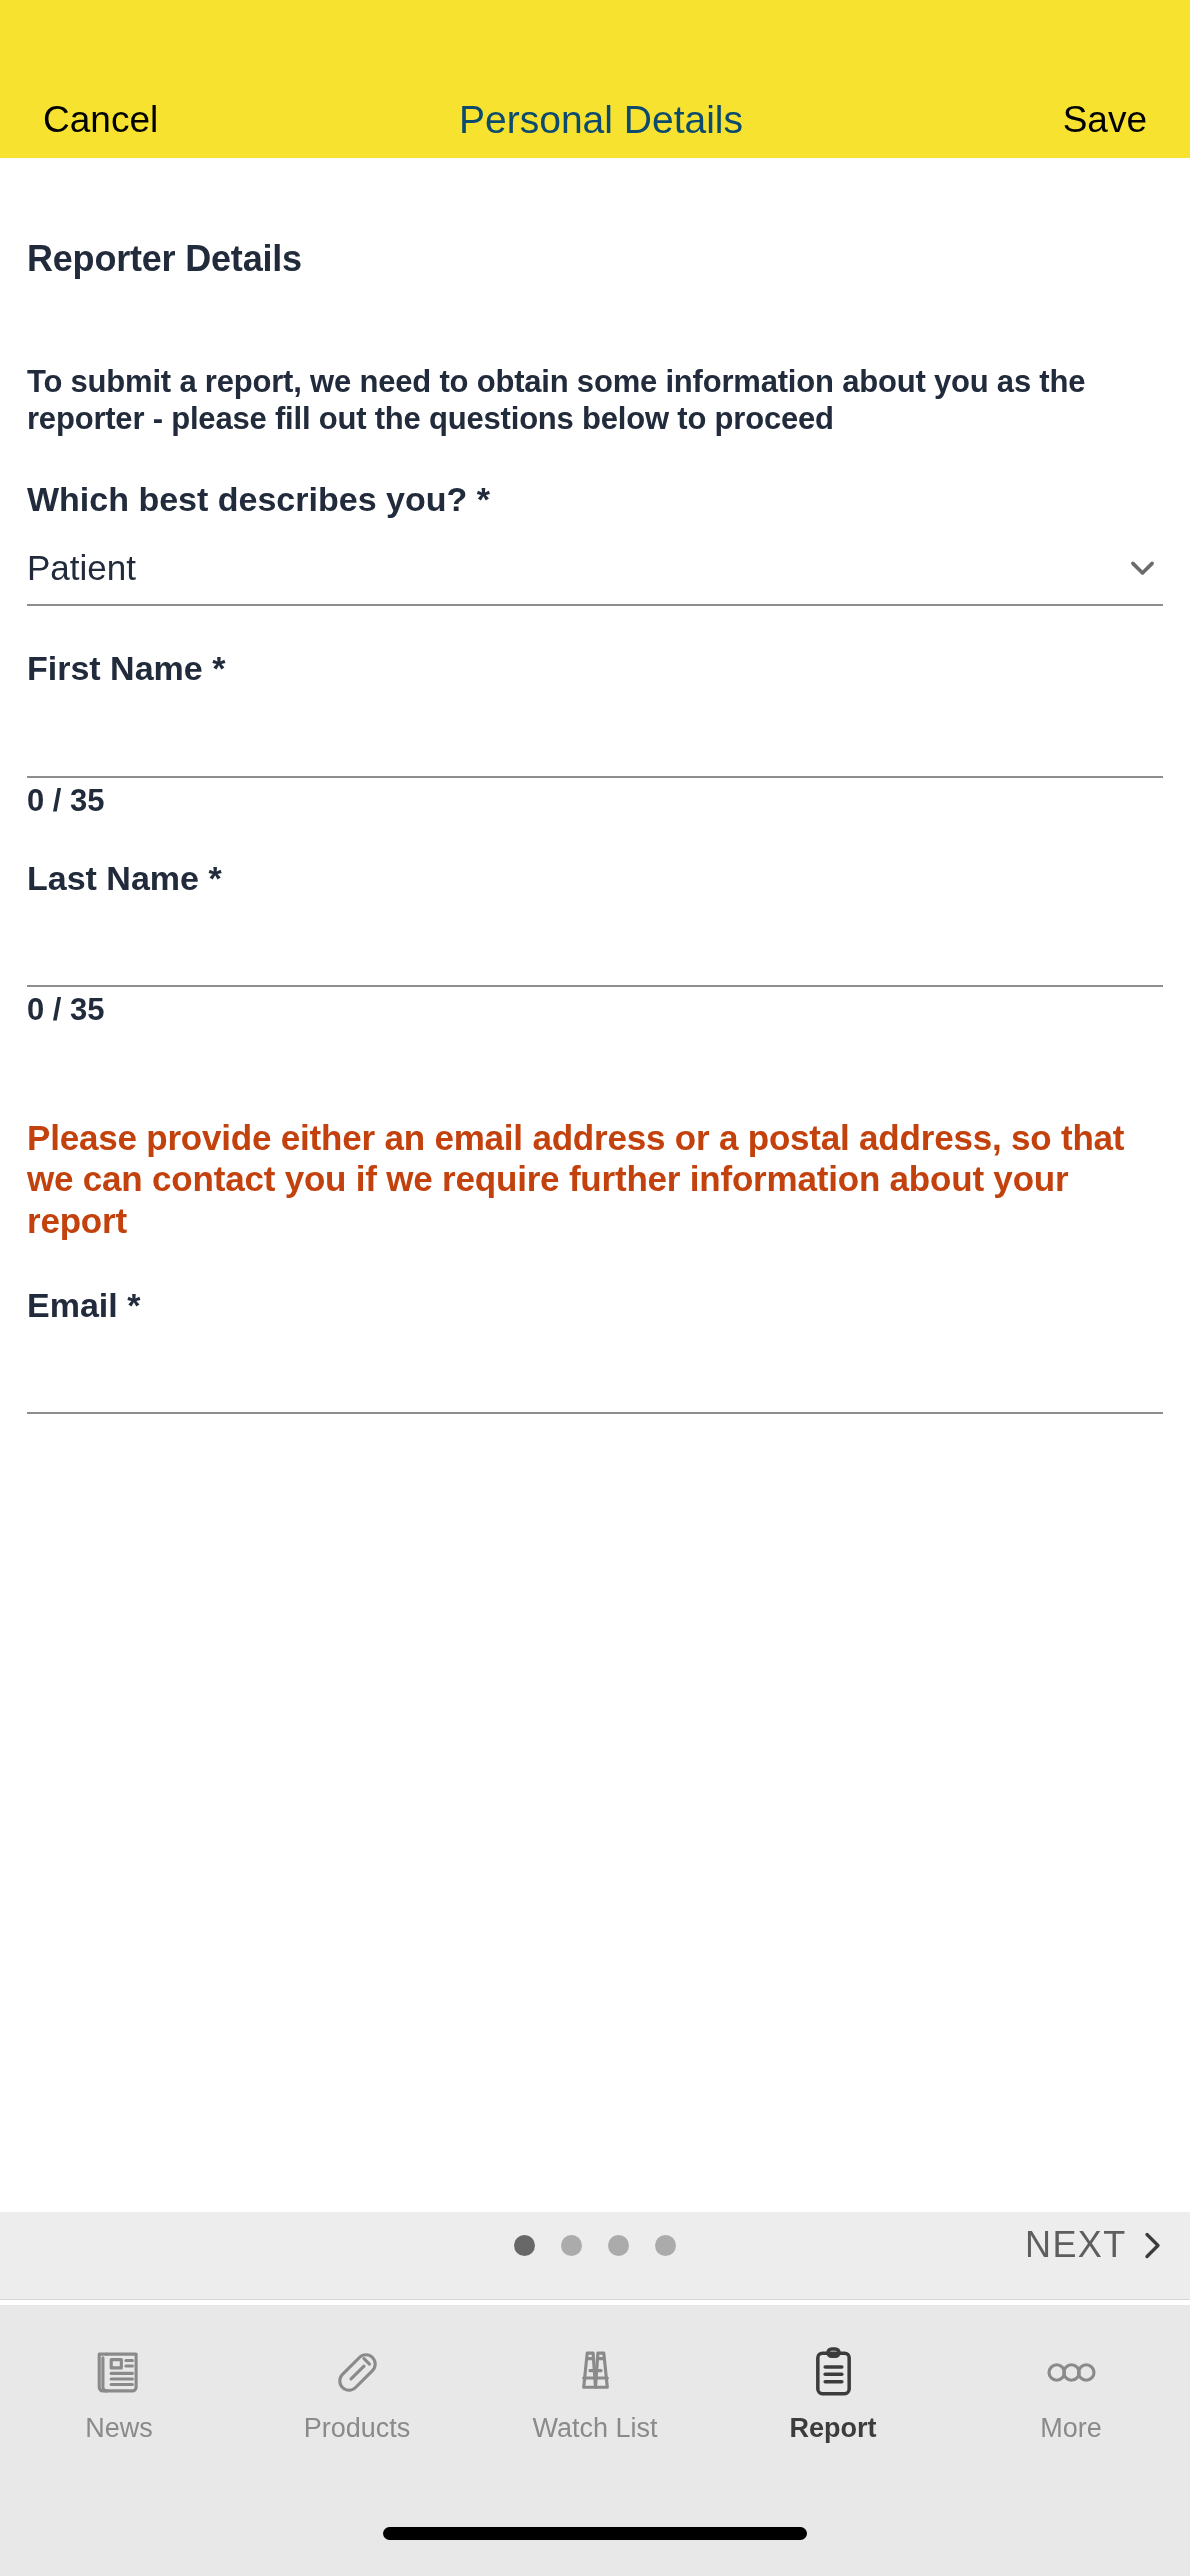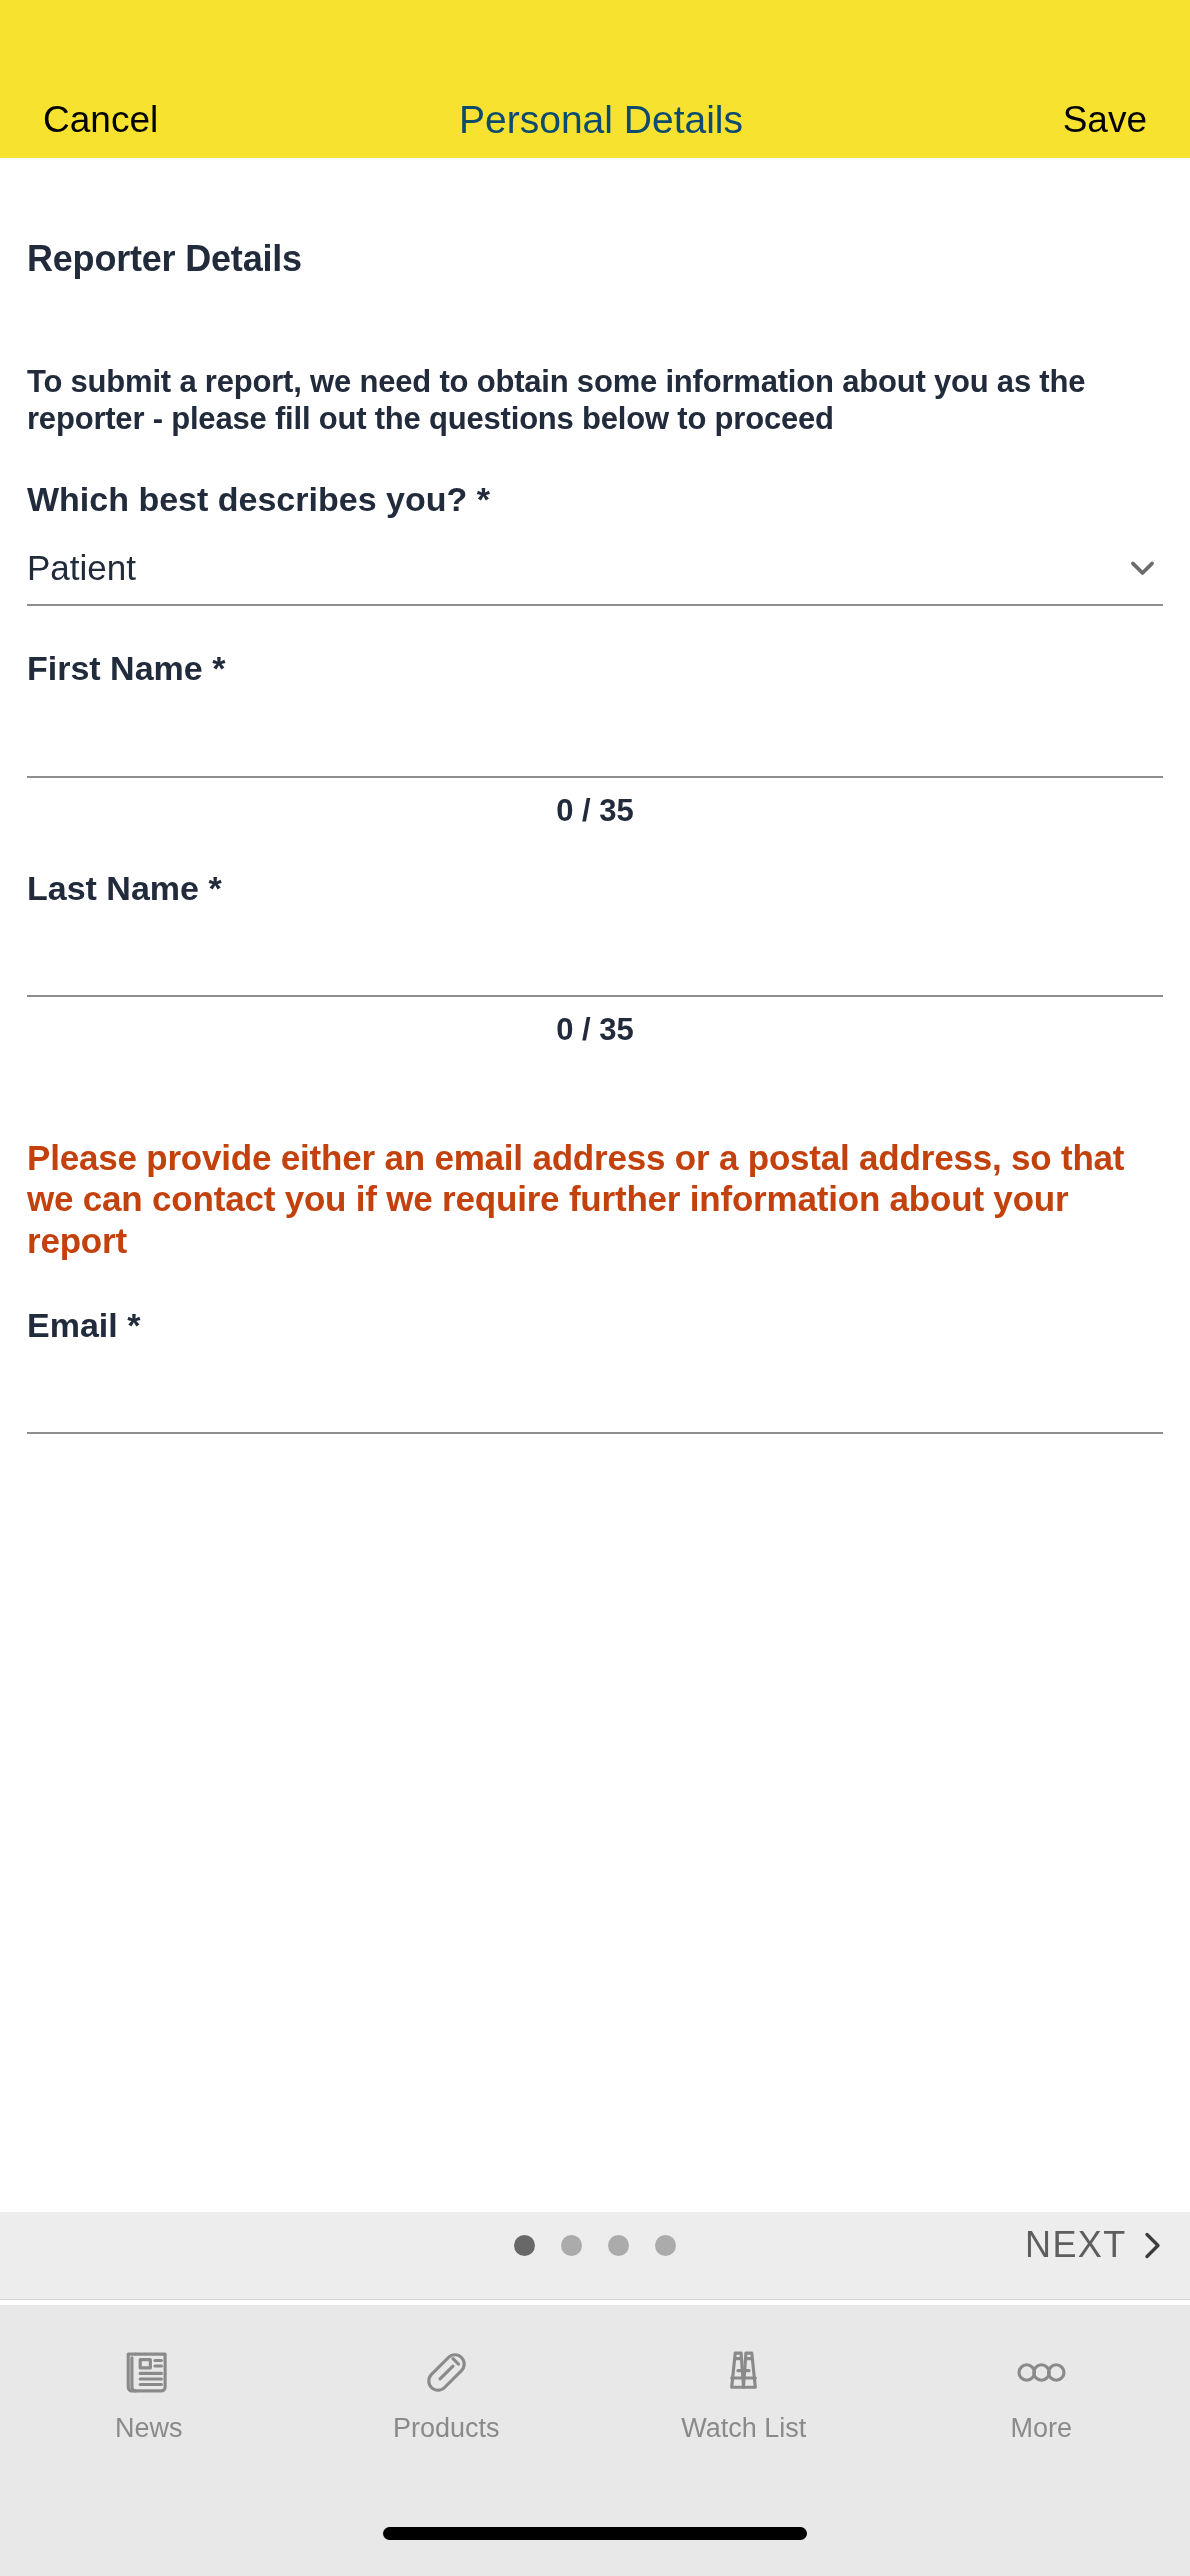--- a/index.html
+++ b/index.html
@@ -78,21 +78,21 @@
     margin-top:9.6px;
     width:100%; height:79px;
     border:none; border-bottom:2.9px solid #8E8E8E;
     background:transparent;
     font-family:"Liberation Sans", sans-serif;
     font-size:35px; color:#212B3B;
     outline:none; padding:0 1.9px 5.8px 1.9px;
     display:block;
   }
   .counter {
-    margin-top:17px; text-align:center;
+    margin-top:7px; text-align:left;
     font-size:31px; font-weight:bold; color:#212B3B; line-height:1;
   }
 
   .para {
     margin-top:92px;
     font-size:35px; font-weight:bold; color:#c2410c;
     line-height:1.18; letter-spacing:-0.2px;
   }
 
   
@@ -252,20 +252,32 @@
           <line x1="9.6" y1="19" x2="16" y2="19"></line>
           <line x1="16" y1="19" x2="22.4" y2="19"></line>
           <line x1="13" y1="15" x2="19" y2="15"></line>
           <line x1="11.5" y1="8.5" x2="14.8" y2="8.5"></line>
           <line x1="17.2" y1="8.5" x2="20.5" y2="8.5"></line>
         </svg>
       </span>
       <span class="tab-label">Watch List</span>
     </div>
 
+    <div class="tab active">
+      <span>
+        <svg class="tab-icon" viewBox="0 0 32 32" fill="none" stroke="#3C3C3C" stroke-width="1.9" stroke-linecap="round" stroke-linejoin="round">
+          <rect x="7.5" y="5.5" width="17" height="22" rx="2.5"></rect>
+          <rect x="13" y="3.2" width="6" height="4" rx="2"></rect>
+          <line x1="11.5" y1="13" x2="20.5" y2="13"></line>
+          <line x1="11.5" y1="17" x2="20.5" y2="17"></line>
+          <line x1="11.5" y1="21" x2="20.5" y2="21"></line>
+        </svg>
+      </span>
+      <span class="tab-label">Report</span>
+    </div>
 
     <div class="tab">
       <span>
         <svg class="tab-icon" viewBox="0 0 32 32" fill="none" stroke="#8A8A8A" stroke-width="1.7">
           <circle cx="8" cy="16" r="4.2"></circle>
           <circle cx="16" cy="16" r="4.2"></circle>
           <circle cx="24" cy="16" r="4.2"></circle>
         </svg>
       </span>
       <span class="tab-label">More</span>

